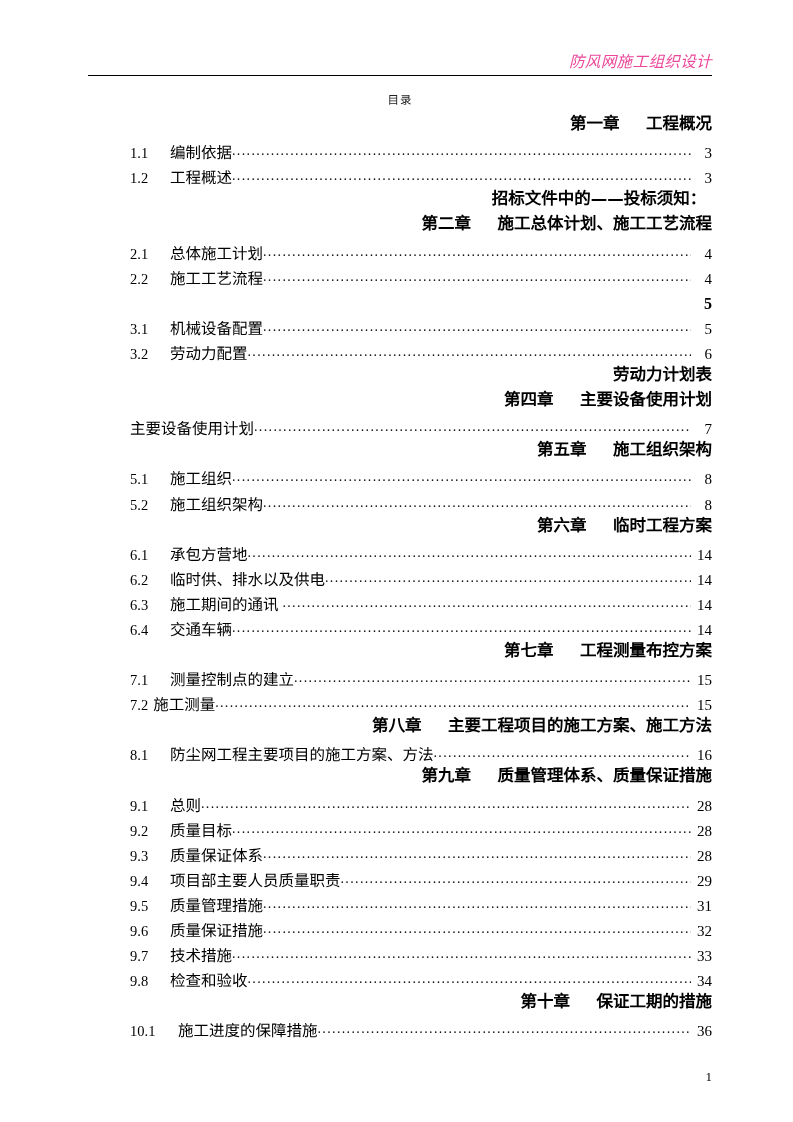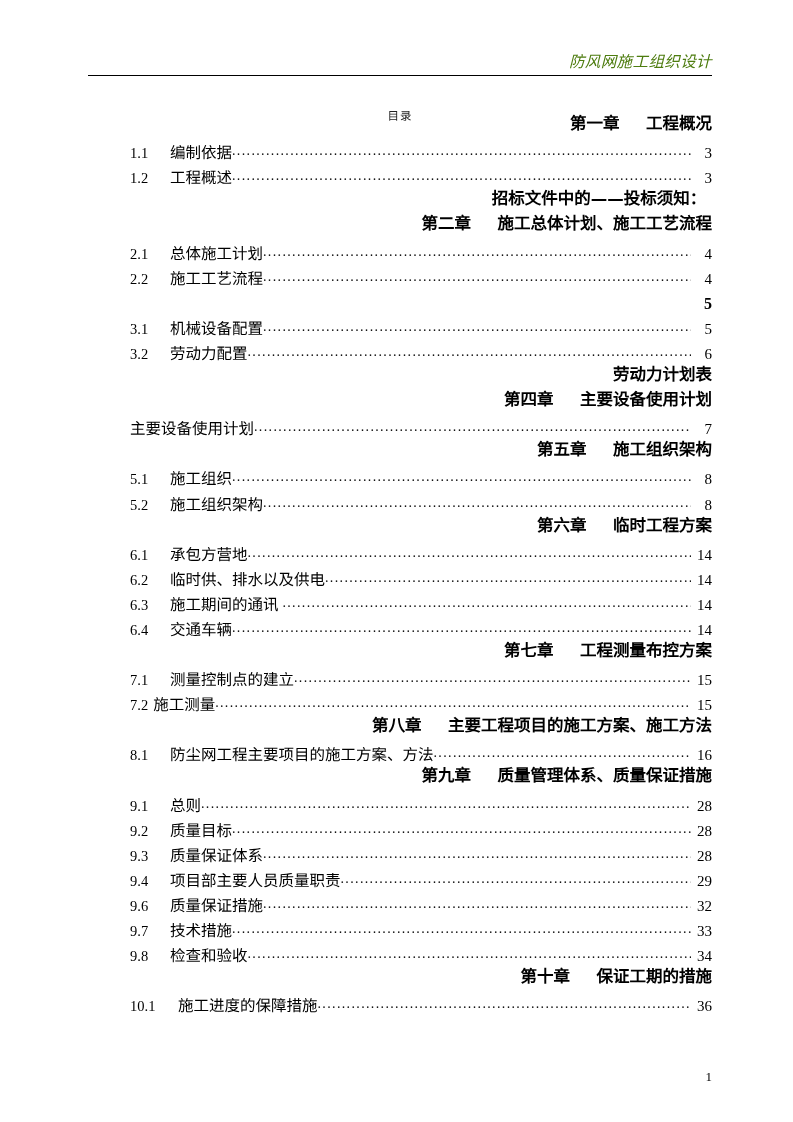--- a/index.html
+++ b/index.html
@@ -34,29 +34,29 @@
     border-bottom: 1.6px solid #000;
     padding-bottom: 3px;
     text-align: right;
   }
   .header-title {
     font-family: "Liberation Serif", "DejaVu Serif", serif;
     font-style: italic;
     font-size: 15.5px;
     letter-spacing: 0.4px;
     line-height: 20px;
-    color: #4d7c0f;
+    color: #ec4899;
     white-space: nowrap;
   }
 
   
   .toc-caption {
     position: absolute;
     left: 88px;
-    top: 108px;
+    top: 92px;
     width: 624px;
     text-align: center;
     font-family: "Liberation Serif", "DejaVu Serif", serif;
     font-size: 11.5px;
     line-height: 16px;
     color: #222;
     letter-spacing: 1px;
   }
 
   
@@ -338,20 +338,25 @@
         <span class="lbl"><span class="num">9.3</span><span class="ttl">质量保证体系</span></span>
         <span class="leader"></span>
         <span class="pg">28</span>
       </div>
       <div class="toc-row lvl2">
         <span class="lbl"><span class="num">9.4</span><span class="ttl">项目部主要人员质量职责</span></span>
         <span class="leader"></span>
         <span class="pg">29</span>
       </div>
       <div class="toc-row lvl2">
+        <span class="lbl"><span class="num">9.5</span><span class="ttl">质量管理措施</span></span>
+        <span class="leader"></span>
+        <span class="pg">31</span>
+      </div>
+      <div class="toc-row lvl2">
         <span class="lbl"><span class="num">9.6</span><span class="ttl">质量保证措施</span></span>
         <span class="leader"></span>
         <span class="pg">32</span>
       </div>
       <div class="toc-row lvl2">
         <span class="lbl"><span class="num">9.7</span><span class="ttl">技术措施</span></span>
         <span class="leader"></span>
         <span class="pg">33</span>
       </div>
       <div class="toc-row lvl2">

